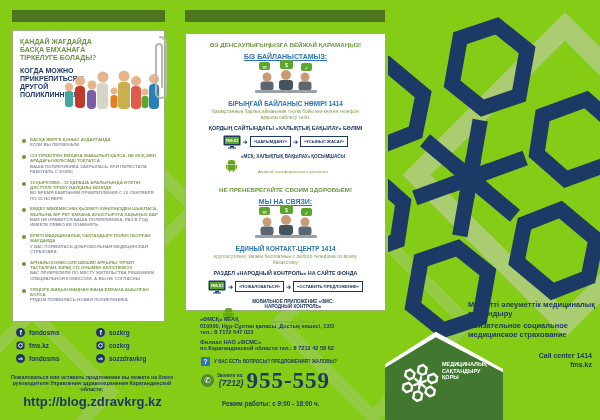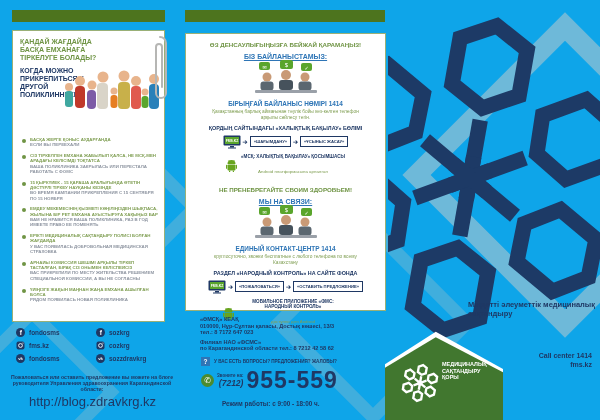--- a/index.html
+++ b/index.html
@@ -1,17 +1,17 @@
 <!DOCTYPE html>
 <html><head>
 <meta charset="utf-8">
 <style>
   html,body{margin:0;padding:0;}
   body{width:600px;height:420px;overflow:hidden;font-family:"Liberation Sans",sans-serif;}
-  .page{position:relative;width:600px;height:420px;background:#0ea5e9;overflow:hidden;}
+  .page{position:relative;width:600px;height:420px;background:#84cc16;overflow:hidden;}
   .wm{position:absolute;border-style:solid;border-color:rgba(195,197,191,.28);transform:rotate(45deg);z-index:1;}
   
   .bar{position:absolute;top:10px;height:12px;background:#4d741e;z-index:2;}
   .bar.left{left:12px;width:153px;}
   .bar.mid{left:185px;width:200px;}
   
   .card{position:absolute;background:#fff;border:1px solid #9ab077;z-index:2;box-sizing:border-box;}
   .card.left{left:12px;top:30px;width:153px;height:292px;padding:7px 6px 4px 7px;}
   .card.mid{left:185px;top:33px;width:201px;height:278px;padding:7px 5px 4px 5px;text-align:center;}
   
@@ -46,33 +46,33 @@
   .hexband{position:absolute;left:385px;top:324px;width:118px;height:96px;background:#fff;
            clip-path:polygon(0% 42%,43% 8%,100% 47%,100% 100%,0% 100%);z-index:3;}
   .hex{position:absolute;left:385px;top:330px;width:118px;height:90px;background:#41772f;
        clip-path:polygon(0% 42%,43% 8%,100% 47%,100% 100%,0% 100%);z-index:4;}
   .fundtxt{position:absolute;left:57px;top:31px;color:#fff;font-weight:bold;font-size:5.5px;line-height:6.6px;width:55px;}
   
   .social{position:absolute;left:16px;top:328px;width:156px;display:grid;grid-template-columns:80px 76px;row-gap:4px;z-index:2;}
   .soc{display:flex;align-items:center;gap:4px;}
   .soc span{color:#1f3864;font-weight:bold;font-size:6.4px;}
   .blognote{position:absolute;left:6px;top:374px;width:172px;text-align:center;color:#1f3864;font-weight:bold;font-size:5.2px;line-height:6px;z-index:2;}
-  .blogurl{position:absolute;left:0px;top:394px;width:185px;text-align:center;color:#1f3864;font-weight:normal;font-size:13px;z-index:2;}
+  .blogurl{position:absolute;left:0px;top:394px;width:185px;text-align:center;color:#1f3864;font-weight:bold;font-size:13px;z-index:2;}
   
   .addr{position:absolute;left:200px;top:316px;width:190px;color:#1f3864;font-weight:bold;font-size:5.6px;line-height:6.6px;z-index:2;}
   .addr .gap{height:3px;}
   .qrow{position:absolute;left:201px;top:357px;display:flex;align-items:center;gap:4px;z-index:2;}
   .qicon{width:9px;height:9px;background:#2e75b6;color:#fff;font-weight:bold;font-size:6.5px;line-height:9px;text-align:center;}
   .qtxt{color:#1f3864;font-weight:bold;font-size:4.6px;}
   .callrow{position:absolute;left:201px;top:369px;display:flex;align-items:center;gap:3px;z-index:2;}
   .picon{width:13px;height:13px;border-radius:50%;background:#4c8b2f;color:#fff;font-size:8px;line-height:13px;text-align:center;}
   .calllab{color:#1f3864;text-align:right;}
   .calllab .l1{font-size:4.5px;font-weight:bold;}
   .calllab .l2{font-size:8.5px;font-weight:bold;font-style:italic;}
-  .bignum{color:#1f3864;font-weight:bold;font-size:23px;line-height:23px;letter-spacing:1px;}
+  .bignum{color:#1f3864;font-weight:bold;font-size:23px;line-height:23px;letter-spacing:1px;font-family:Liberation Serif, serif;}
   .hours{position:absolute;left:222px;top:400px;color:#1f3864;font-weight:bold;font-size:6.4px;z-index:2;}
 </style>
 </head>
 <body>
 
 <div class="page">
 
   <div class="wm" style="left:40px;top:140px;width:110px;height:110px;border-width:13px;"></div>
   <div class="wm" style="left:-30px;top:330px;width:100px;height:100px;border-width:12px;"></div>
   <div class="wm" style="left:300px;top:250px;width:120px;height:120px;border-width:13px;"></div>
@@ -288,20 +288,21 @@
         <g transform="rotate(300)">
             <line x1="0" y1="14" x2="0" y2="-38"></line>
             <path d="M0 -100 L22 -88 L22 -58 L0 -46 L-22 -58 L-22 -88 Z"></path>
           </g>
       </g>
     </svg>
   </div>
 
   <div class="right-text">
     <div class="p1">Міндетті әлеуметтік медициналық сақтандыру</div>
+    <div class="p2">Обязательное социальное медицинское страхование</div>
   </div>
   <div class="callblock">
     <div>Call center 1414</div>
     <div>fms.kz</div>
   </div>
 
   <div class="hexband"></div>
   <div class="hex">
     <svg style="position:absolute;left:15px;top:33px;" width="40" height="40" viewBox="-110 -110 220 220">
       <g stroke="#ffffff" stroke-width="13" fill="none" transform="rotate(10)">

